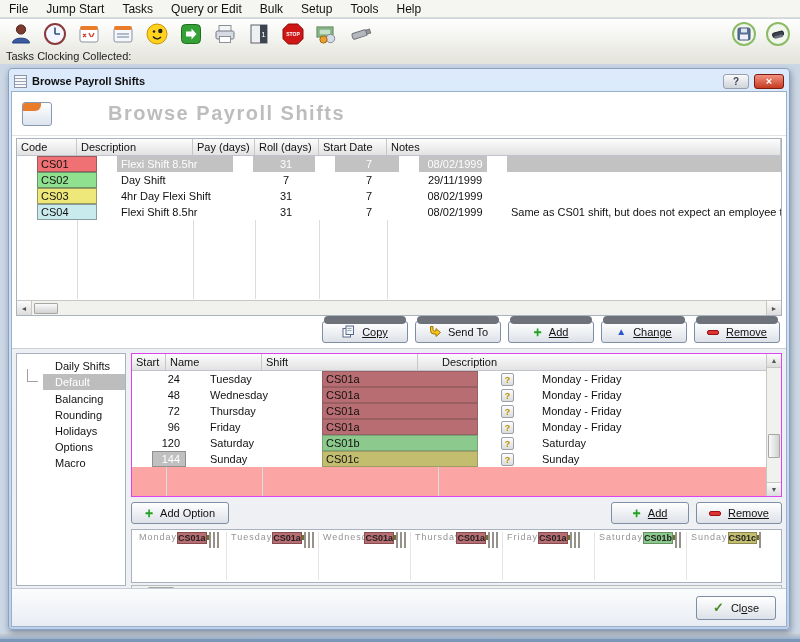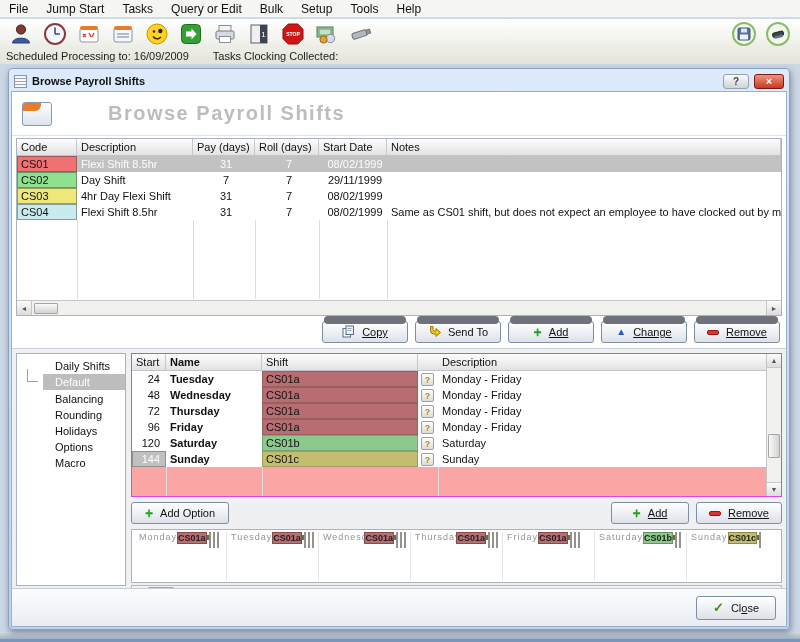--- a/index.html
+++ b/index.html
@@ -51,21 +51,21 @@
   .hc{border-right:1px solid #c4c8ce;display:flex;align-items:center;padding-left:4px;}
   .vline{position:absolute;width:1px;background:#dcdcdc;top:17px;bottom:16px;}
   
   .t1{flex:none;height:178px;margin:2px 4px 0 4px;border:1px solid #aab2be;position:relative;
     background:#fff;overflow:hidden;z-index:0;}
   .c-code{width:60px;}.c-desc{width:116px;}.c-pay{width:62px;justify-content:center;padding-left:0;}
   .c-roll{width:64px;justify-content:center;padding-left:0;}
   .c-start{width:68px;justify-content:center;padding-left:0;}.c-notes{flex:1;}
   .hc.c-pay,.hc.c-roll,.hc.c-start{justify-content:flex-start;padding-left:4px;}
   .t1-row{display:flex;height:16px;background:#fff;position:relative;z-index:1;}
-  .cell{display:flex;align-items:center;padding-left:4px;overflow:hidden;white-space:nowrap;}
+  .cell{display:flex;align-items:center;padding-left:4px;overflow:hidden;white-space:nowrap;margin-left:20px;}
   .code-cell{box-shadow:inset 0 0 0 1px rgba(60,60,60,.45);}
   .t1-row.sel .cell:not(.code-cell){background:#c2c2c2;color:#fdfdfd;}
   .hscroll{position:absolute;left:0;right:0;bottom:0;height:15px;background:#f1f1ee;
     border-top:1px solid #c6c6c2;display:flex;align-items:center;z-index:2;}
   .sb-btn{width:15px;height:14px;display:flex;align-items:center;justify-content:center;
     font-size:7px;color:#555;background:linear-gradient(#fbfbfb,#dcdcdc);border-right:1px solid #c6c6c2;}
   .sb-btn.rgt{margin-left:auto;border-right:none;border-left:1px solid #c6c6c2;}
   .sb-thumb{width:24px;height:11px;margin-left:2px;background:linear-gradient(#fafafa,#d2d2d2);
     border:1px solid #a6a6a2;border-radius:1px;}
   
@@ -90,21 +90,21 @@
   .nav-item{height:16px;display:flex;align-items:center;padding-left:38px;}
   .nav-child{position:relative;margin-left:26px;height:16px;margin-bottom:1px;}
   .connector{position:absolute;left:-16px;top:-5px;width:11px;height:13px;
     border-left:1px solid #a0a0a0;border-bottom:1px solid #a0a0a0;}
   .nav-sel{height:16px;display:flex;align-items:center;padding-left:12px;background:#bdbdbd;color:#fff;}
   .detail{flex:1;display:flex;flex-direction:column;min-width:0;}
   
   .t2{flex:none;height:144px;border:1px solid #d946ef;background:#fca5a5;position:relative;overflow:hidden;}
   .d-start{width:34px;justify-content:flex-end;padding-right:6px;padding-left:0;}
   .hc.d-start{justify-content:flex-start;padding-left:4px;}
-  .d-name{width:96px;font-weight:bold;}.d-shift{width:156px;}.d-q{width:20px;border-right:none;padding-left:0;}
+  .d-name{width:96px;}.d-shift{width:156px;}.d-q{width:20px;border-right:none;padding-left:0;}
   .d-desc{flex:1;}
   .t2-row{display:flex;height:16px;background:#fff;position:relative;z-index:1;}
   .shift-cell{box-shadow:inset 0 0 0 1px rgba(60,60,60,.25);}
   .start-sel{background:#c0c0c0;color:#fff;box-shadow:inset 0 0 0 1px #909090;}
   .qbtn{width:13px;height:13px;margin:1px auto 0 3px;border:1px solid #98a0ac;border-radius:2px;
     background:linear-gradient(#fcfcfc,#dcdcdc);font-size:9px;font-weight:bold;color:#b09000;
     display:flex;align-items:center;justify-content:center;}
   .t2 .vline{bottom:0;}
   .vscroll{position:absolute;top:0;bottom:0;right:0;width:15px;background:#f1f1ee;
     border-left:1px solid #c6c6c2;display:flex;flex-direction:column;z-index:2;}
@@ -231,21 +231,20 @@
     <span class="tool">
       <svg width="24" height="24" viewBox="0 0 24 24">
           <g transform="rotate(-18 12 12)">
             <rect x="3" y="9" width="15" height="6" rx="2" fill="#b4b8be" stroke="#70747a"></rect>
             <rect x="17.5" y="10" width="4" height="4" fill="#9298a0" stroke="#70747a"></rect>
           </g>
         </svg>
     </span>
   </div>
   <div class="statusline">
-    <span>Scheduled Processing to: 16/09/2009</span>
     <span>Tasks Clocking Collected:</span>
   </div>
   <div class="quick">
     <span class="quick-btn">
       <svg width="14" height="14" viewBox="0 0 14 14">
           <rect x="1" y="1" width="12" height="12" rx="1.5" fill="#5a7196" stroke="#3c527a"></rect>
           <rect x="4" y="1.5" width="6" height="4" fill="#dfe6f0"></rect>
           <rect x="3" y="7.5" width="8" height="5" fill="#eef2f8"></rect>
         </svg>
     </span>

